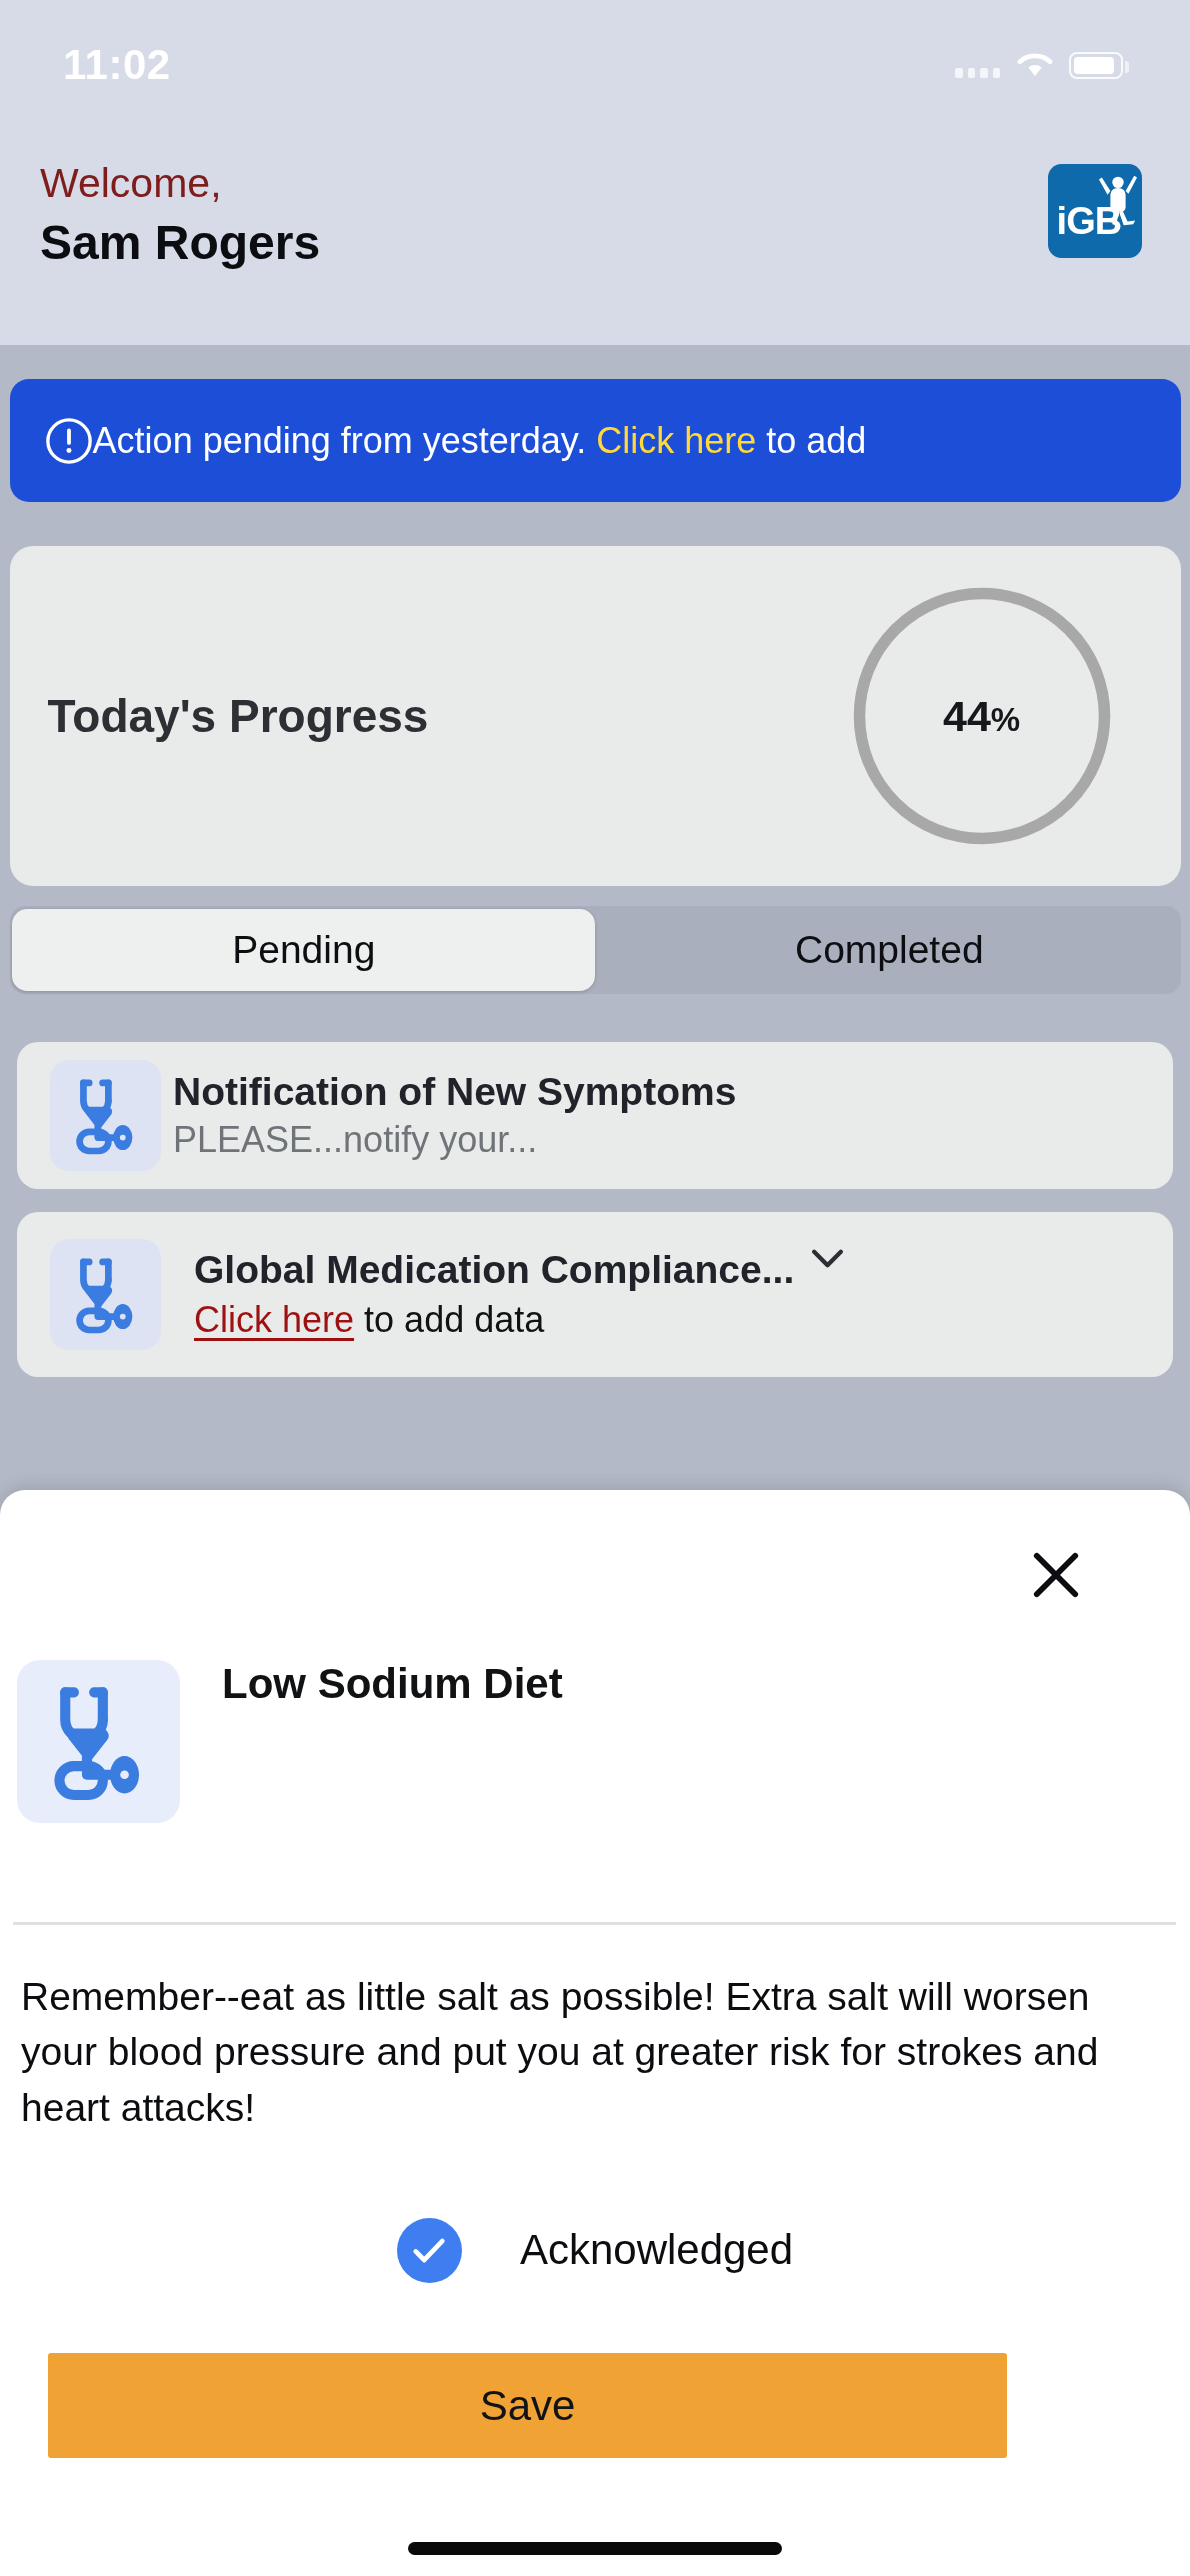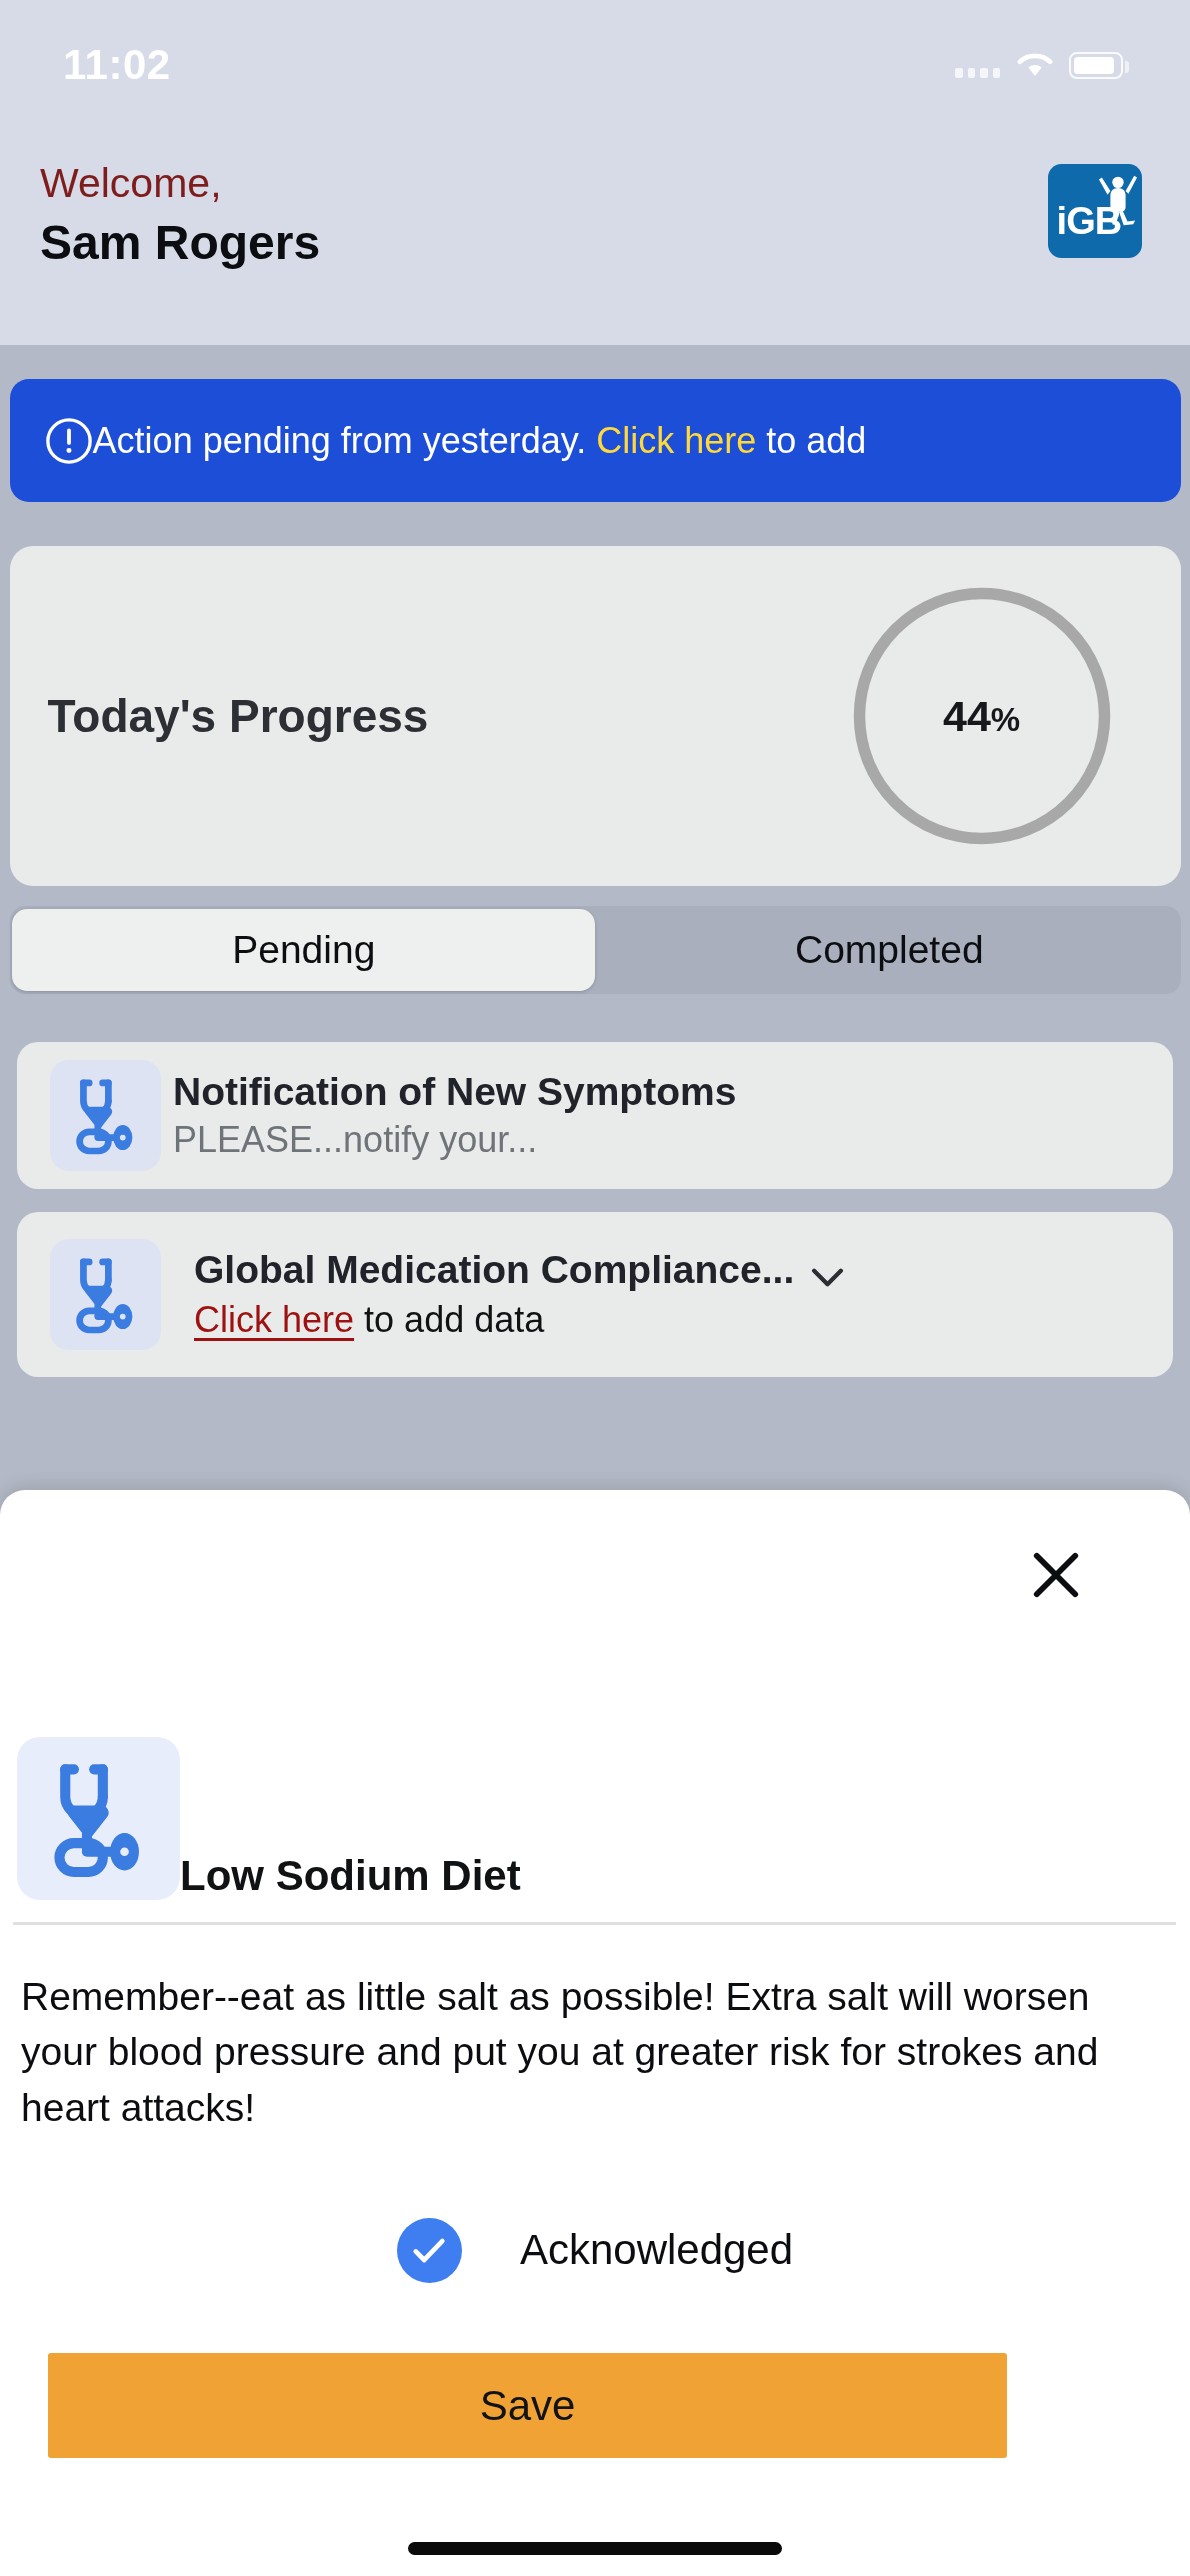--- a/index.html
+++ b/index.html
@@ -110,38 +110,38 @@
   #task-2 { top:1212px; height:165px; }
   .task-icon-box {
     width:111px; height:111px; border-radius:19px; background:#dde3f3;
     display:flex; align-items:center; justify-content:center; flex:none;
   }
   .task-body { flex:1; min-width:0; }
   .task-title {
     font-size:39px; font-weight:bold; color:#20242a;
     white-space:nowrap; overflow:hidden;
   }
-  .task-title-row { display:flex; align-items:flex-end; gap:17px; }
+  .task-title-row { display:flex; align-items:flex-start; gap:17px; }
   .chev { flex:none; }
   .task-sub { font-size:36px; color:#6f7479; margin-top:5.8px; white-space:nowrap; }
   .task-sub2 { font-size:36px; color:#101214; margin-top:7.7px; white-space:nowrap; }
   .task-sub2 .redlink { color:#9e1111; text-decoration:underline; text-underline-offset:5.8px; text-decoration-thickness:2.9px; }
 
   
   .sheet {
     position:absolute; left:0; top:1490px; width:1190px; height:1086px;
     background:#ffffff; border-radius:25px 25px 0 0;
     box-shadow:0 -3.8px 17px rgba(0,0,0,.12);
   }
   .sheet-close {
     position:absolute; right:109px; top:1550px; width:50px; height:50px;
   }
   .sheet-head {
     position:absolute; left:17px; top:1660px; width:1156px; height:240px;
-    display:flex; align-items:flex-end; 
+    display:flex; align-items:flex-start; gap:42px;
   }
   .sheet-icon-box {
     width:163px; height:163px; border-radius:23px; background:#e8edfb;
     display:flex; align-items:center; justify-content:center; flex:none;
   }
   .sheet-title { font-size:42px; font-weight:bold; color:#101214; }
   .sheet-divider {
     position:absolute; left:13.4px; top:1922px; width:1163px; height:2.9px; background:#dfe0e2;
   }
   .sheet-text {

